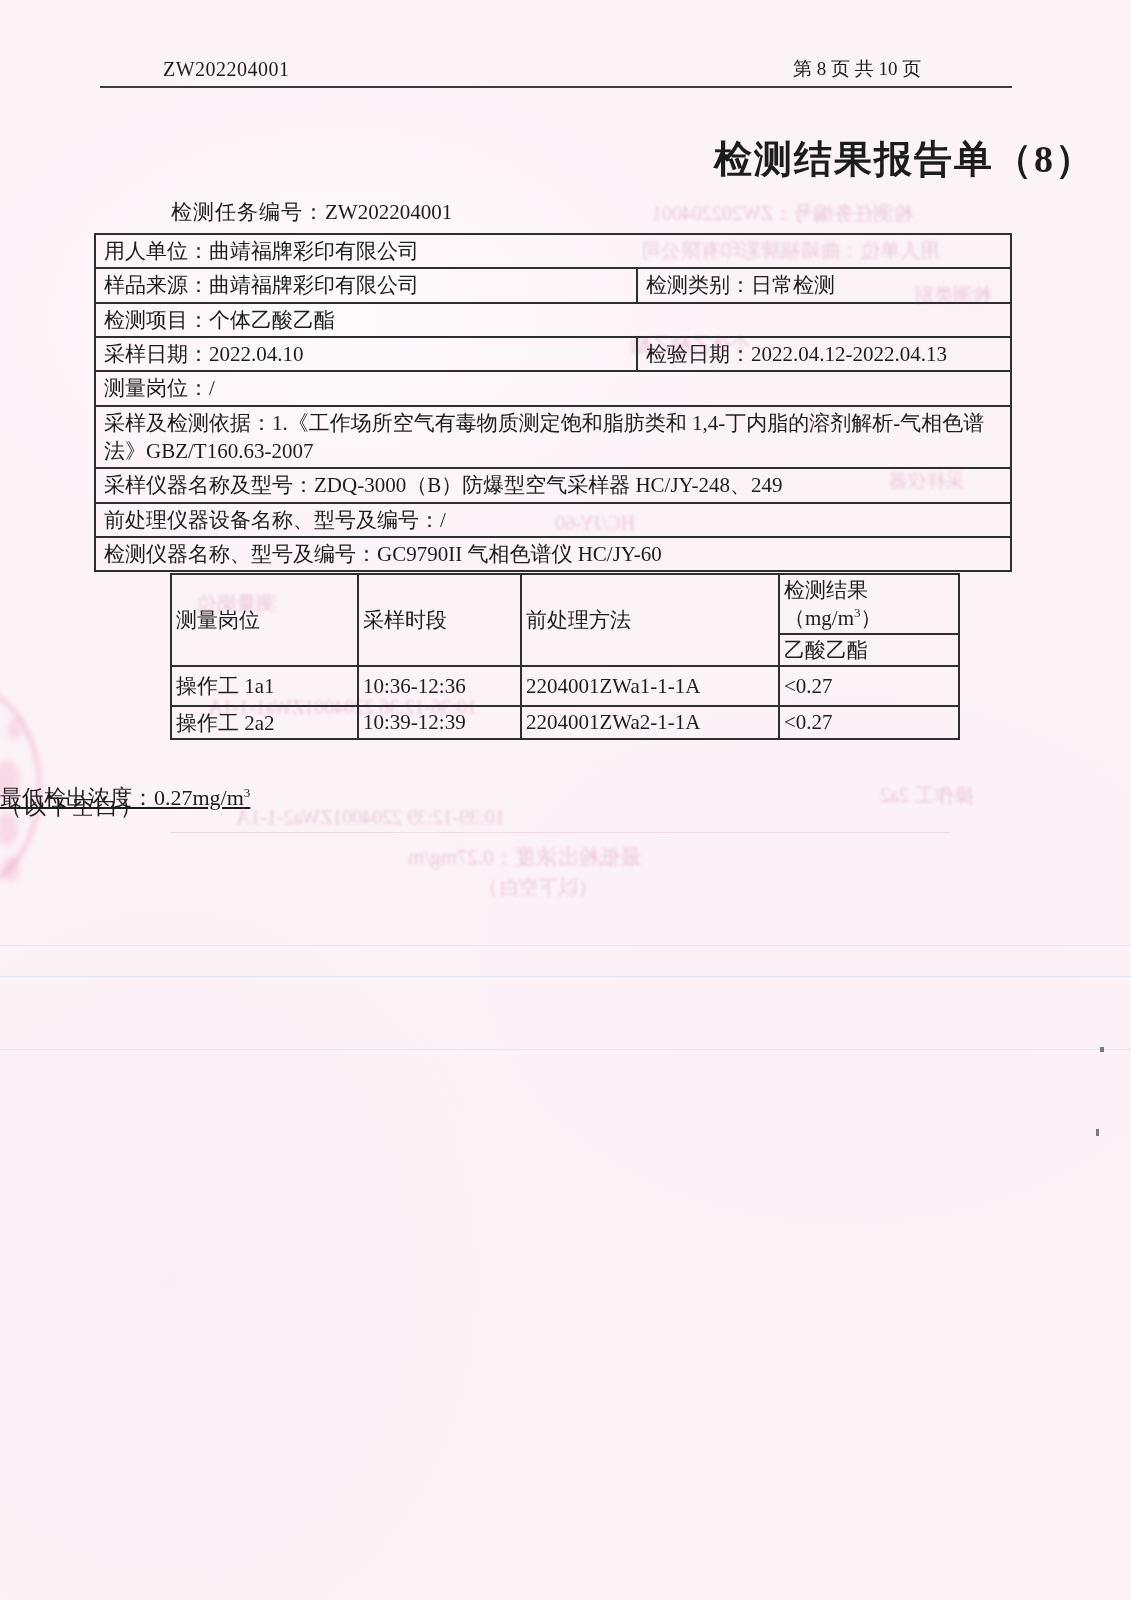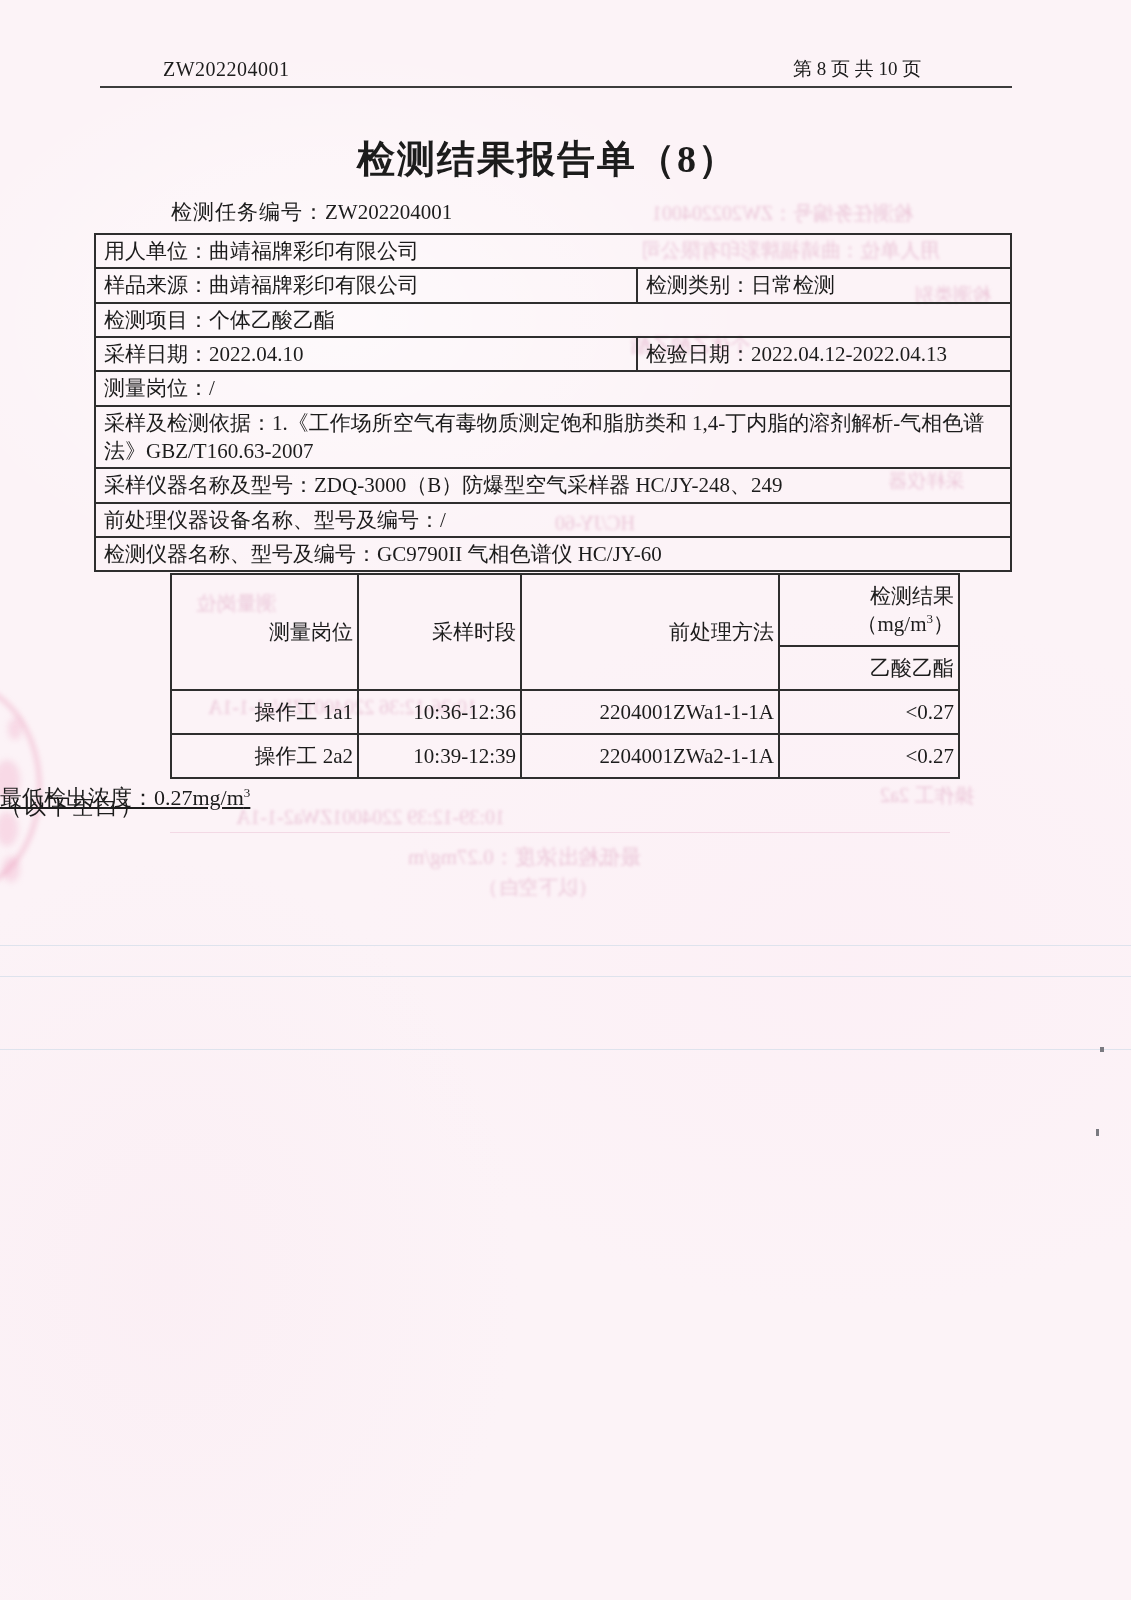--- a/index.html
+++ b/index.html
@@ -22,42 +22,42 @@
   }
 
   
   .doc-number { position:absolute; left:163px; top:58px; font-size:20px; letter-spacing:.5px; }
   .page-indicator { position:absolute; left:793px; top:56px; font-size:19px; }
   .header-rule { position:absolute; left:100px; top:86px; width:912px; height:2px; background:#3c3c3c; }
 
   
   .report-title {
     position:absolute; left:0; top:134px; width:1095px;
-    text-align:center; font-size:38px; font-weight:bold; letter-spacing:2px;
+    text-align:right; font-size:38px; font-weight:bold; letter-spacing:2px;
   }
   .task-line { position:absolute; left:171px; top:198px; font-size:21px; }
   .task-line .lbl { letter-spacing:1px; }
 
   
   .info-table-wrap { position:absolute; left:94px; top:233px; width:918px; }
   table { border-collapse:collapse; width:100%; table-layout:fixed; }
   .info-table td {
     border:2px solid #2e2e2e;
     font-size:21px; line-height:1.35;
     padding:2px 8px; vertical-align:middle;
   }
   .info-table .h30 { height:30px;margin-left:40px; } .info-table .h34 { height:34px; }
   .info-table .h62 { height:62px; }
   .info-table col.c-left { width:542px; }
 
   
   .results-table-wrap { position:absolute; left:170px; top:573px; width:788px; }
   .results-table td {
     border:2px solid #2e2e2e;
-    font-size:21px; text-align:right; vertical-align:middle; padding:7px 4px;
+    font-size:21px; text-align:left; vertical-align:middle; padding:1px 4px;
   }
   .results-table col.rc1{width:187px;} .results-table col.rc2{width:163px;}
   .results-table col.rc3{width:258px;} .results-table col.rc4{width:180px;}
   .results-table .hh1{height:60px;} .results-table .hh2{height:26px;}
   .results-table .dr1{height:40px;} .results-table .dr2{height:33px;}
   sup { font-size:13px; vertical-align:super; line-height:0; }
 
   
   .lod-line { position:absolute; left:0; top:783px; width:1120px; text-align:left; font-size:22px;text-decoration:underline; }
   .blank-note { position:absolute; left:0; top:792px; width:1120px; text-align:left; font-size:22px; letter-spacing:2px; }

